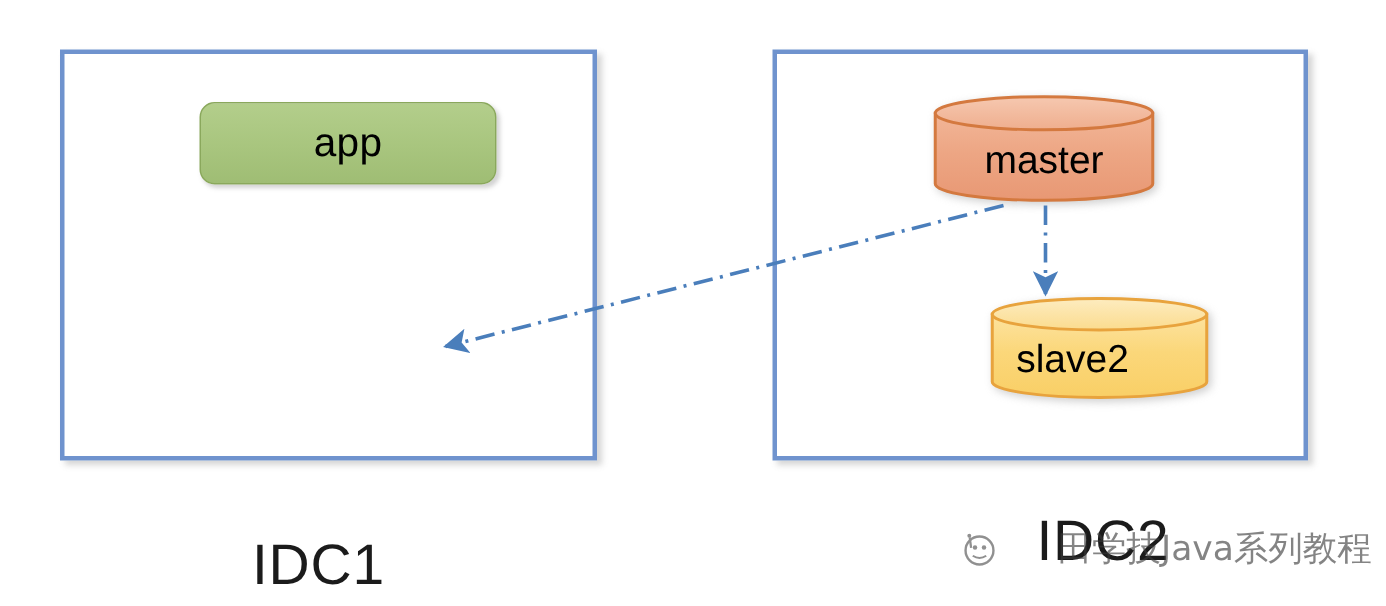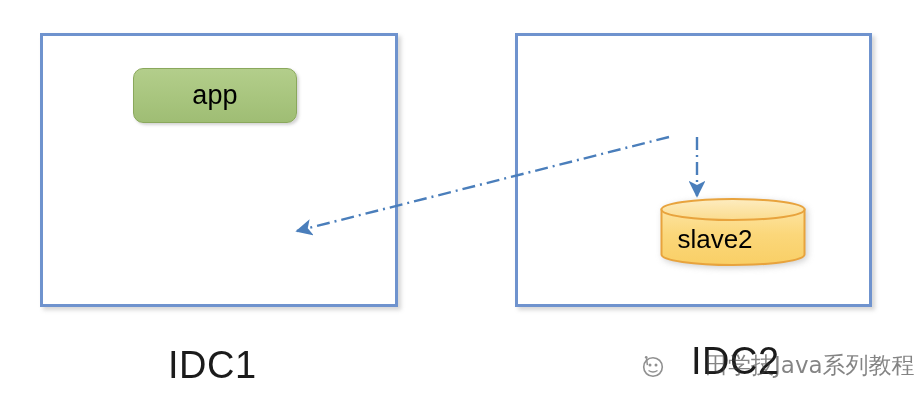--- a/index.html
+++ b/index.html
@@ -28,21 +28,21 @@
   }
   #idc1-box { left: 40px;  top: 33px; width: 358px; height: 274px; }
   #idc2-box { left: 515px; top: 33px; width: 357px; height: 274px; }
 
   
   .app-node {
     position: absolute;
     box-sizing: border-box;
     left: 133px;
     top: 68px;
-    width: 164px;
+    width: 198px;
     height: 55px;
     border-radius: 10px;
     border: 1.6px solid #8aa85c;
     background: linear-gradient(180deg, #b3ce8b 0%, #a8c57e 55%, #9fbd74 100%);
     box-shadow: 2px 2px 3px rgba(130,130,130,0.35);
     display: flex;
     align-items: center;
     justify-content: center;
   }
   .app-label {
@@ -85,21 +85,21 @@
   }
 
   
   .idc-caption {
     position: absolute;
     font-size: 38px;
     color: #1b1b1b;
     letter-spacing: 0.5px;
     white-space: nowrap;
   }
-  #idc1-caption { left: 168px; top: 344px; }
+  #idc1-caption { left: 168px; top: 356px; }
   #idc2-caption { left: 691px; top: 340px; }
 
   
   #watermark {
     position: absolute;
     left: 640px;
     top: 350px;
     display: flex;
     align-items: center;
     gap: 4px;
@@ -126,20 +126,38 @@
 
   <div class="idc-box" id="idc1-box"></div>
 
   <div class="app-node" id="app-node">
     <span class="app-label">app</span>
   </div>
 
 
   <div class="idc-box" id="idc2-box"></div>
 
+  <div class="cyl" id="master-node">
+    <svg width="148" height="72" viewBox="0 0 148 72">
+      <defs>
+        <linearGradient id="gradMasterBody" x1="0" y1="0" x2="0" y2="1">
+          <stop offset="0%" stop-color="#f2b698"></stop>
+          <stop offset="45%" stop-color="#eda684"></stop>
+          <stop offset="100%" stop-color="#e89874"></stop>
+        </linearGradient>
+        <linearGradient id="gradMasterTop" x1="0" y1="0" x2="0" y2="1">
+          <stop offset="0%" stop-color="#f6c8b0"></stop>
+          <stop offset="100%" stop-color="#efae8e"></stop>
+        </linearGradient>
+      </defs>
+      <path d="M1.5 12.5 L1.5 59.5 A72.5 11 0 0 0 146.5 59.5 L146.5 12.5 Z" fill="url(#gradMasterBody)" stroke="#d4793f" stroke-width="2"></path>
+      <ellipse cx="74" cy="12.5" rx="72.5" ry="11" fill="url(#gradMasterTop)" stroke="#d4793f" stroke-width="2"></ellipse>
+    </svg>
+    <div class="cyl-text">master</div>
+  </div>
 
   <div class="cyl" id="slave2-node">
     <svg width="146" height="68" viewBox="0 0 146 68">
       <defs>
         <linearGradient id="gradSlave2Body" x1="0" y1="0" x2="0" y2="1">
           <stop offset="0%" stop-color="#fde3a0"></stop>
           <stop offset="45%" stop-color="#fbd77a"></stop>
           <stop offset="100%" stop-color="#f9cf66"></stop>
         </linearGradient>
         <linearGradient id="gradSlave2Top" x1="0" y1="0" x2="0" y2="1">

